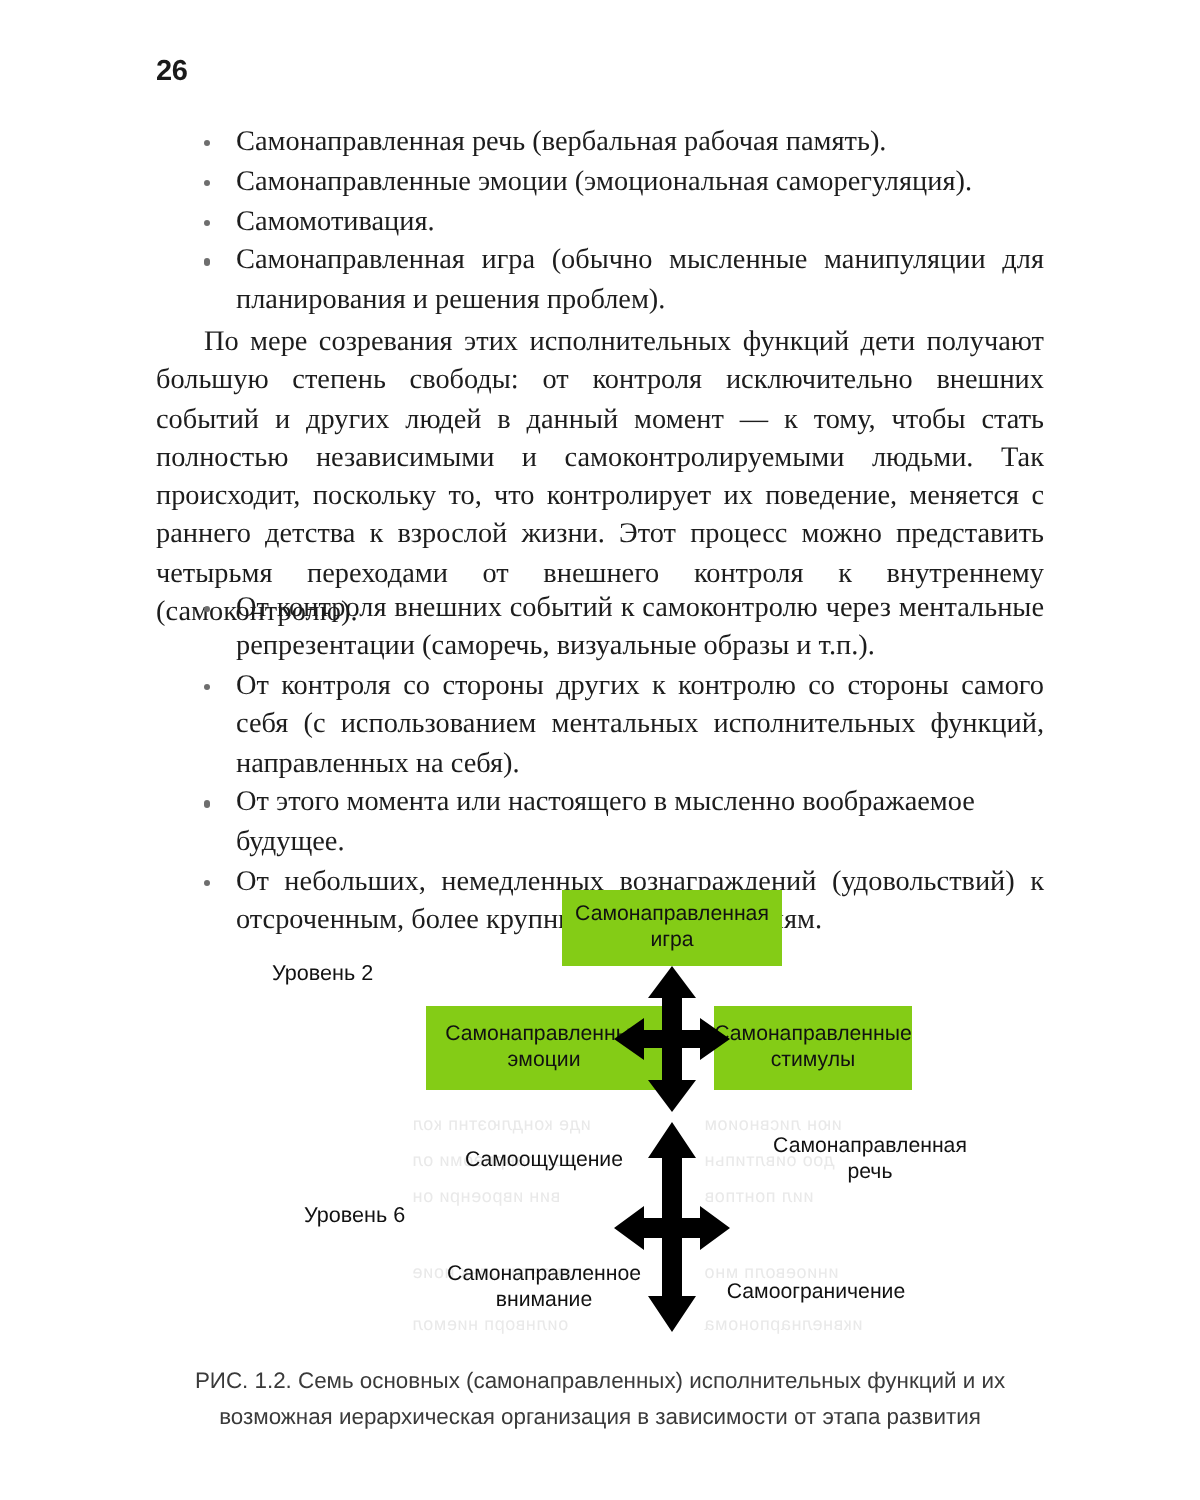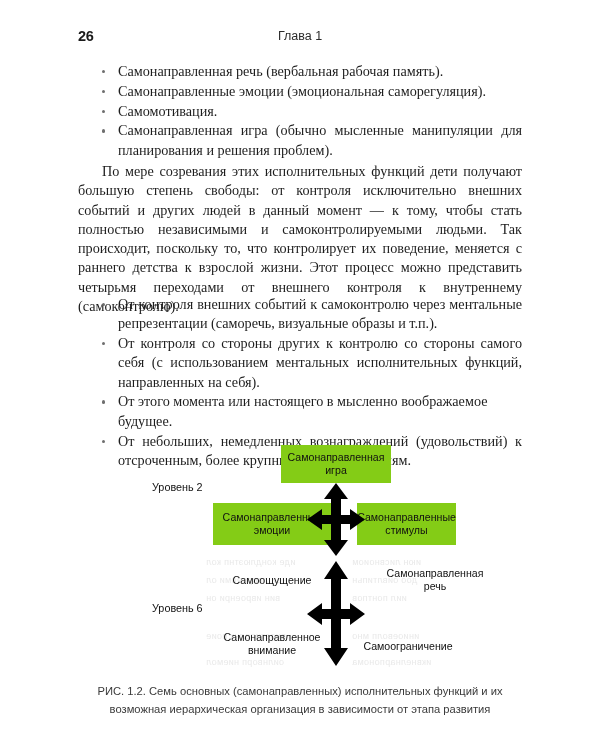--- a/index.html
+++ b/index.html
@@ -162,21 +162,20 @@
     color: #3a3a3a;
   }
 </style>
 </head>
 <body>
 
 <div class="page">
 
   <div class="runhead">
     <div class="folio">26</div>
-    <div class="runhead-title">Глава 1</div>
   </div>
 
   <div class="col" style="top:62px;">
     <ul class="bullets">
       <li class="nojust">Самонаправленная речь (вербальная рабочая память).</li>
       <li class="nojust">Самонаправленные эмоции (эмоциональная саморегуляция).</li>
       <li class="nojust">Самомотивация.</li>
       <li>Самонаправленная игра (обычно мысленные манипуляции для планирования и решения проблем).</li>
     </ul>
   </div>
@@ -201,21 +200,21 @@
     <div class="bleed" style="left:206px; top:158px;">вин ивроенри он</div>
     <div class="bleed" style="left:352px; top:122px;">июн лисвноиом</div>
     <div class="bleed" style="left:352px; top:140px;">доо оивлтипьн</div>
     <div class="bleed" style="left:352px; top:158px;">иил понтпов</div>
     <div class="bleed" style="left:206px; top:196px;">вноетиполнк ноие</div>
     <div class="bleed" style="left:206px; top:222px;">оилнворп ниемол</div>
     <div class="bleed" style="left:352px; top:196px;">иниоеволп мно</div>
     <div class="bleed" style="left:352px; top:222px;">иквнелнарпонома</div>
     <div class="bleed" style="left:258px; top:98px;">волпеиноамс</div>
 
-    <div class="level-label" style="left:152px; top:46px;">Уровень 2</div>
+    <div class="level-label" style="left:136px; top:46px;">Уровень 2</div>
     <div class="level-label" style="left:152px; top:167px;">Уровень 6</div>
 
     <div class="fig-box shaded" style="left:281px; top:10px; width:110px; height:38px;">Самонаправленная игра</div>
 
     <div class="fig-box shaded" style="left:213px; top:68px; width:118px; height:42px;">Самонаправленные эмоции</div>
 
     <div class="fig-box shaded" style="left:357px; top:68px; width:99px; height:42px;">Самонаправленные стимулы</div>
 
     <div class="fig-box plain" style="left:213px; top:128px; width:118px; height:34px;">Самоощущение</div>
 

